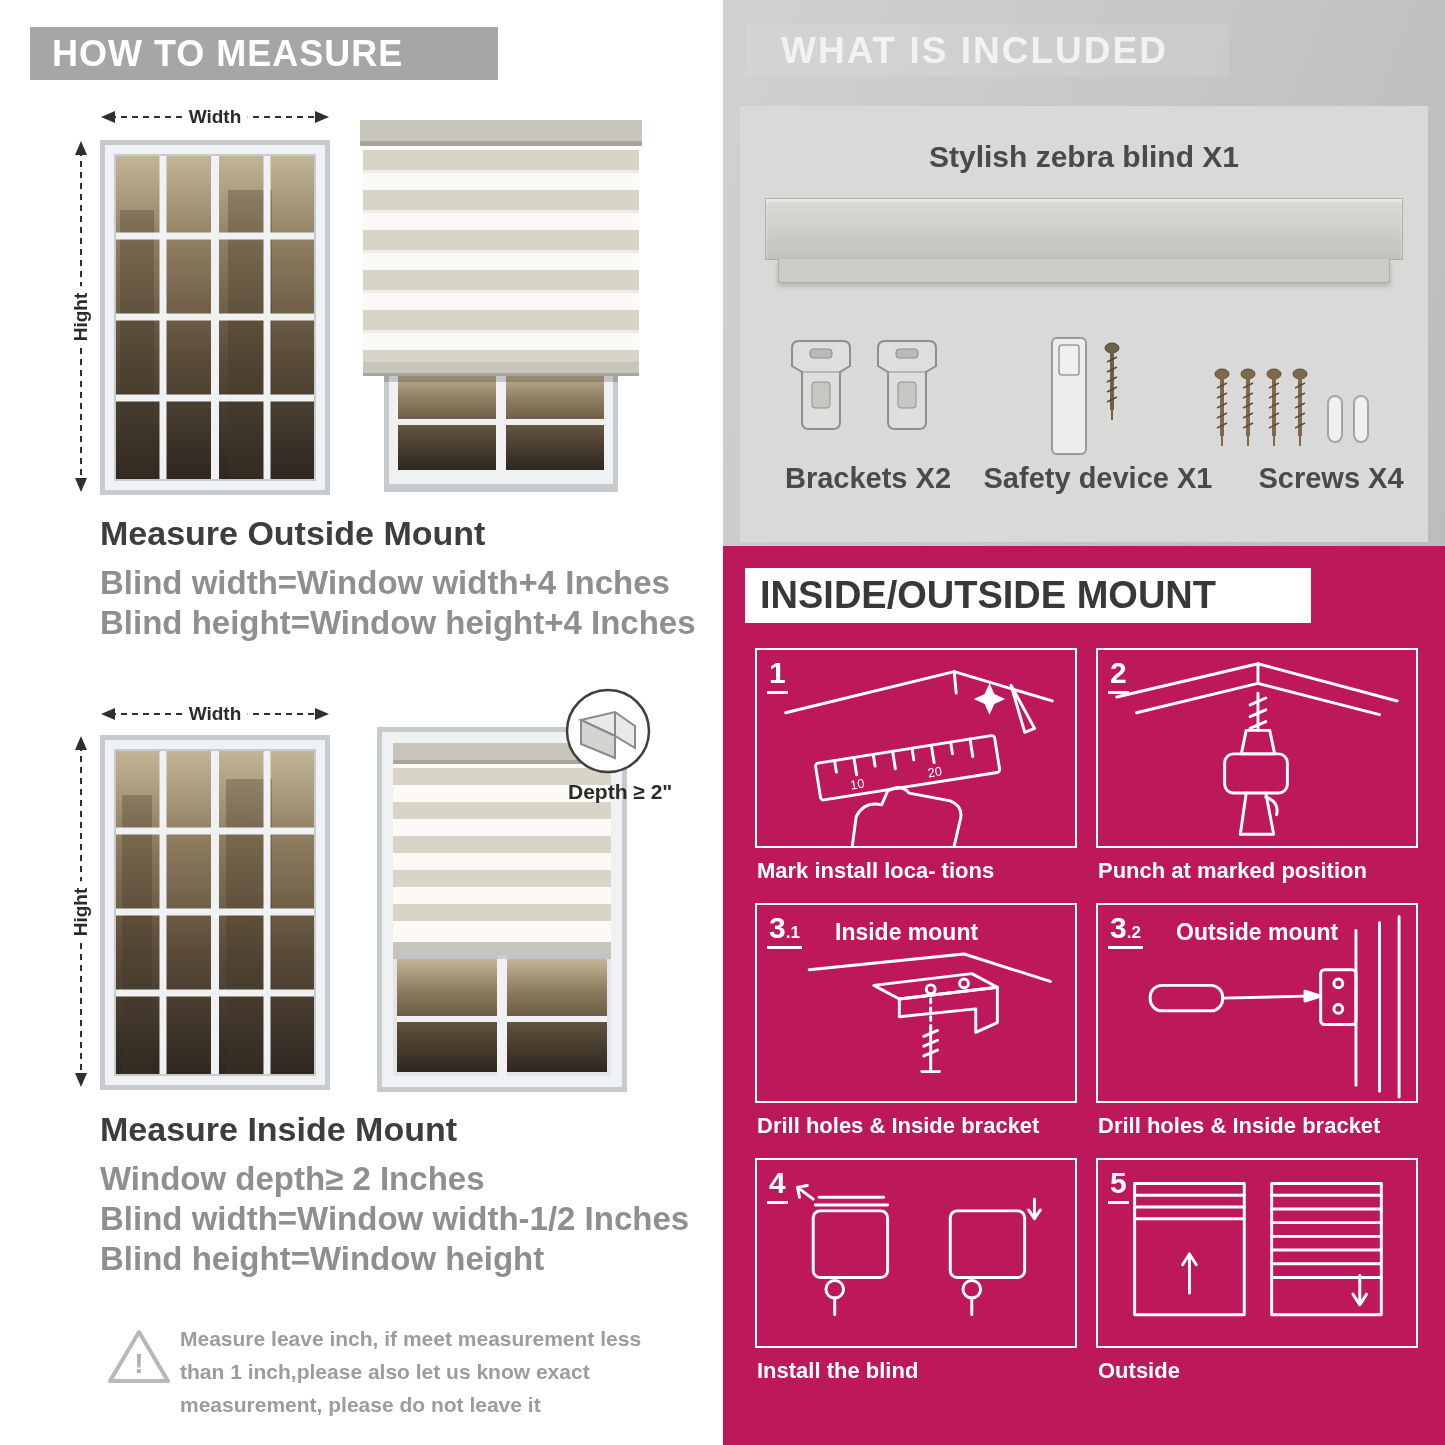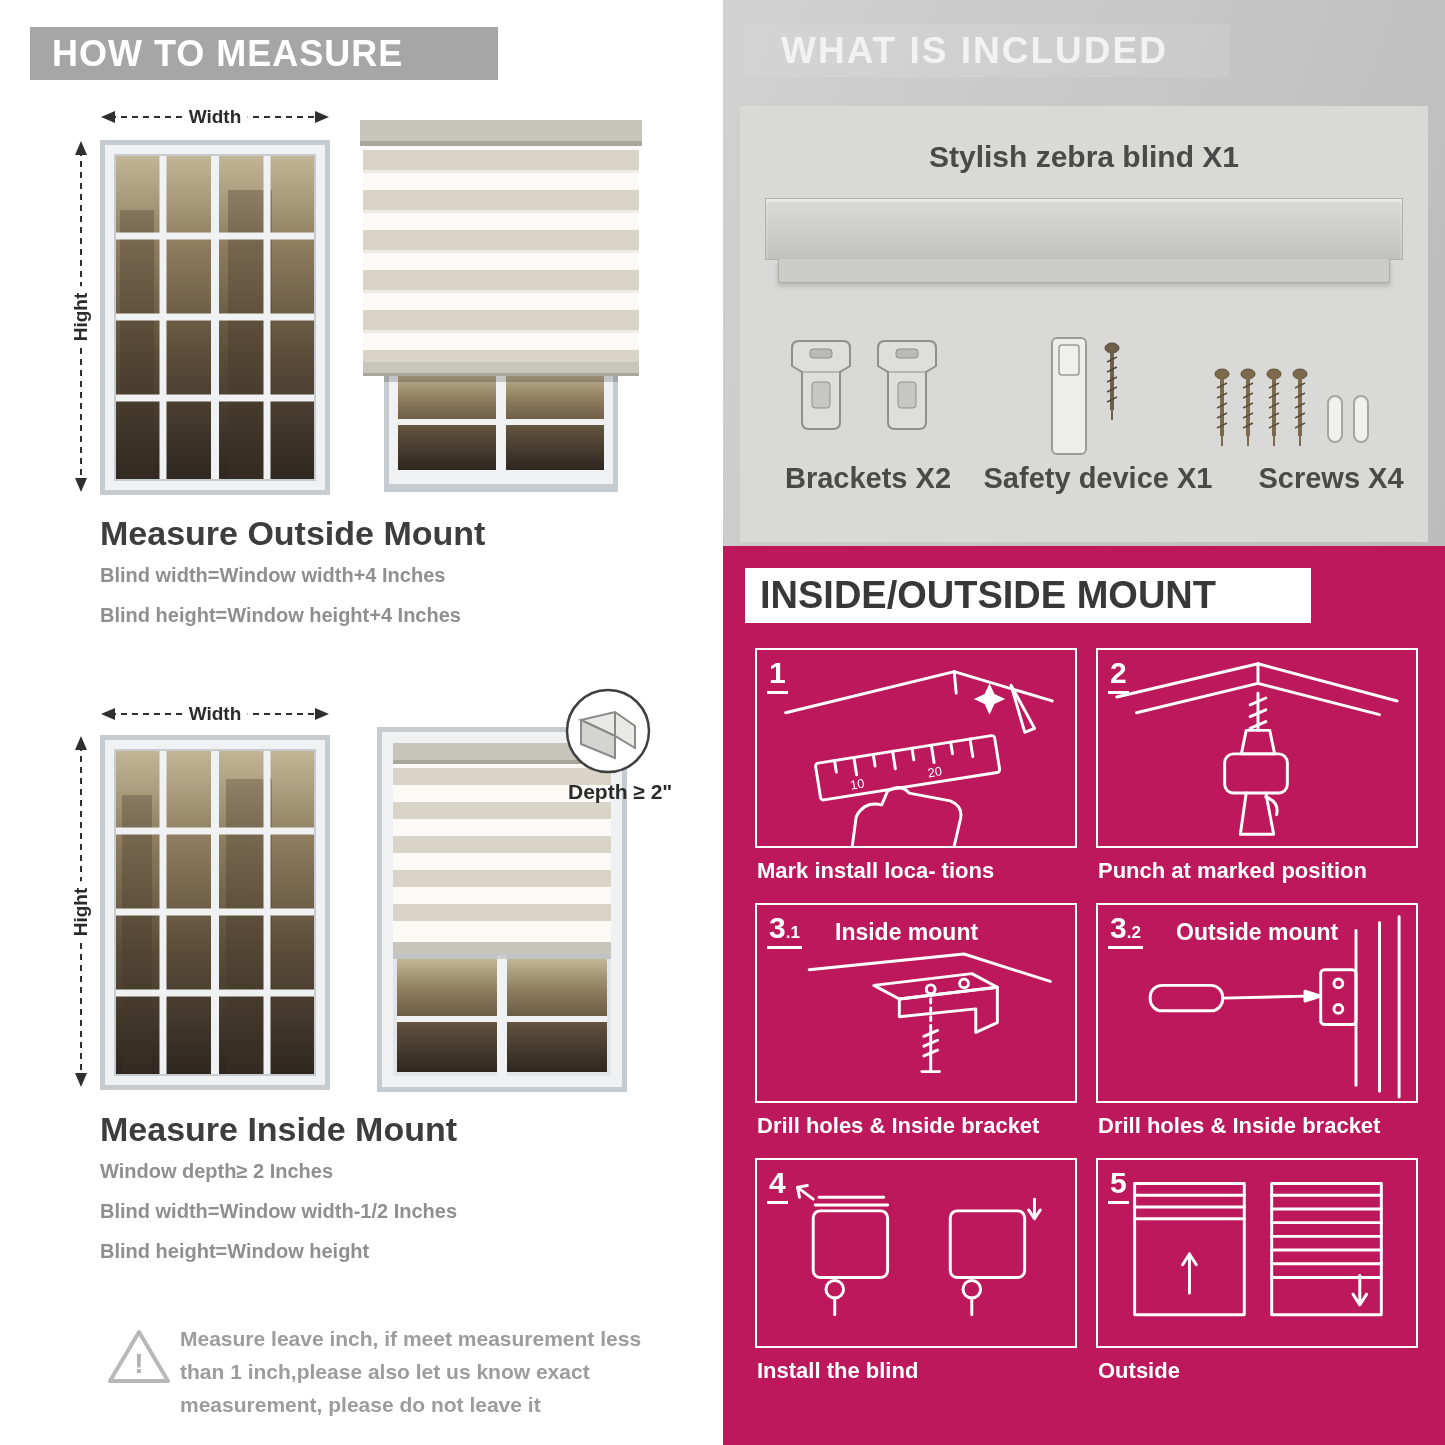--- a/index.html
+++ b/index.html
@@ -5,21 +5,21 @@
 *{margin:0;padding:0;box-sizing:border-box}
 html,body{width:1445px;height:1445px}
 body{font-family:"Liberation Sans",sans-serif;background:#fff}
 .page{position:relative;width:1445px;height:1445px;overflow:hidden;background:#fff}
 .abs{position:absolute}
 
 
 .htm-banner{position:absolute;left:30px;top:27px;width:468px;height:53px;background:#a6a6a6;color:#fff;
   font-size:36px;font-weight:bold;line-height:53px;padding-left:22px;letter-spacing:1px}
 .measure-title{position:absolute;font-size:34px;font-weight:bold;color:#3d3d3d}
-.formula{position:absolute;font-size:20px;font-weight:bold;color:#8f8f8f;white-space:nowrap}
+.formula{position:absolute;font-size:33px;font-weight:bold;color:#8f8f8f;white-space:nowrap}
 .arrow-label{position:absolute;left:50%;top:50%;transform:translate(-50%,-50%);background:#fff;padding:0 6px;
   font-size:19px;font-weight:bold;color:#2b2b2b;white-space:nowrap}
 .vert-label{position:absolute;left:50%;top:50%;transform:translate(-50%,-50%) rotate(-90deg);background:#fff;
   padding:0 6px;font-size:19px;font-weight:bold;color:#2b2b2b;white-space:nowrap}
 .depth-label{position:absolute;left:568px;top:780px;font-size:21px;font-weight:bold;color:#2b2b2b;white-space:nowrap}
 .note-text{position:absolute;left:180px;top:1322px}
 .note-line{font-size:21px;font-weight:bold;color:#9c9c9c;line-height:33px;white-space:nowrap}
 
 
 .right-top{position:absolute;left:723px;top:0;width:722px;height:546px;background:linear-gradient(110deg,#d1d1d1 0%,#bcbcbc 100%)}

